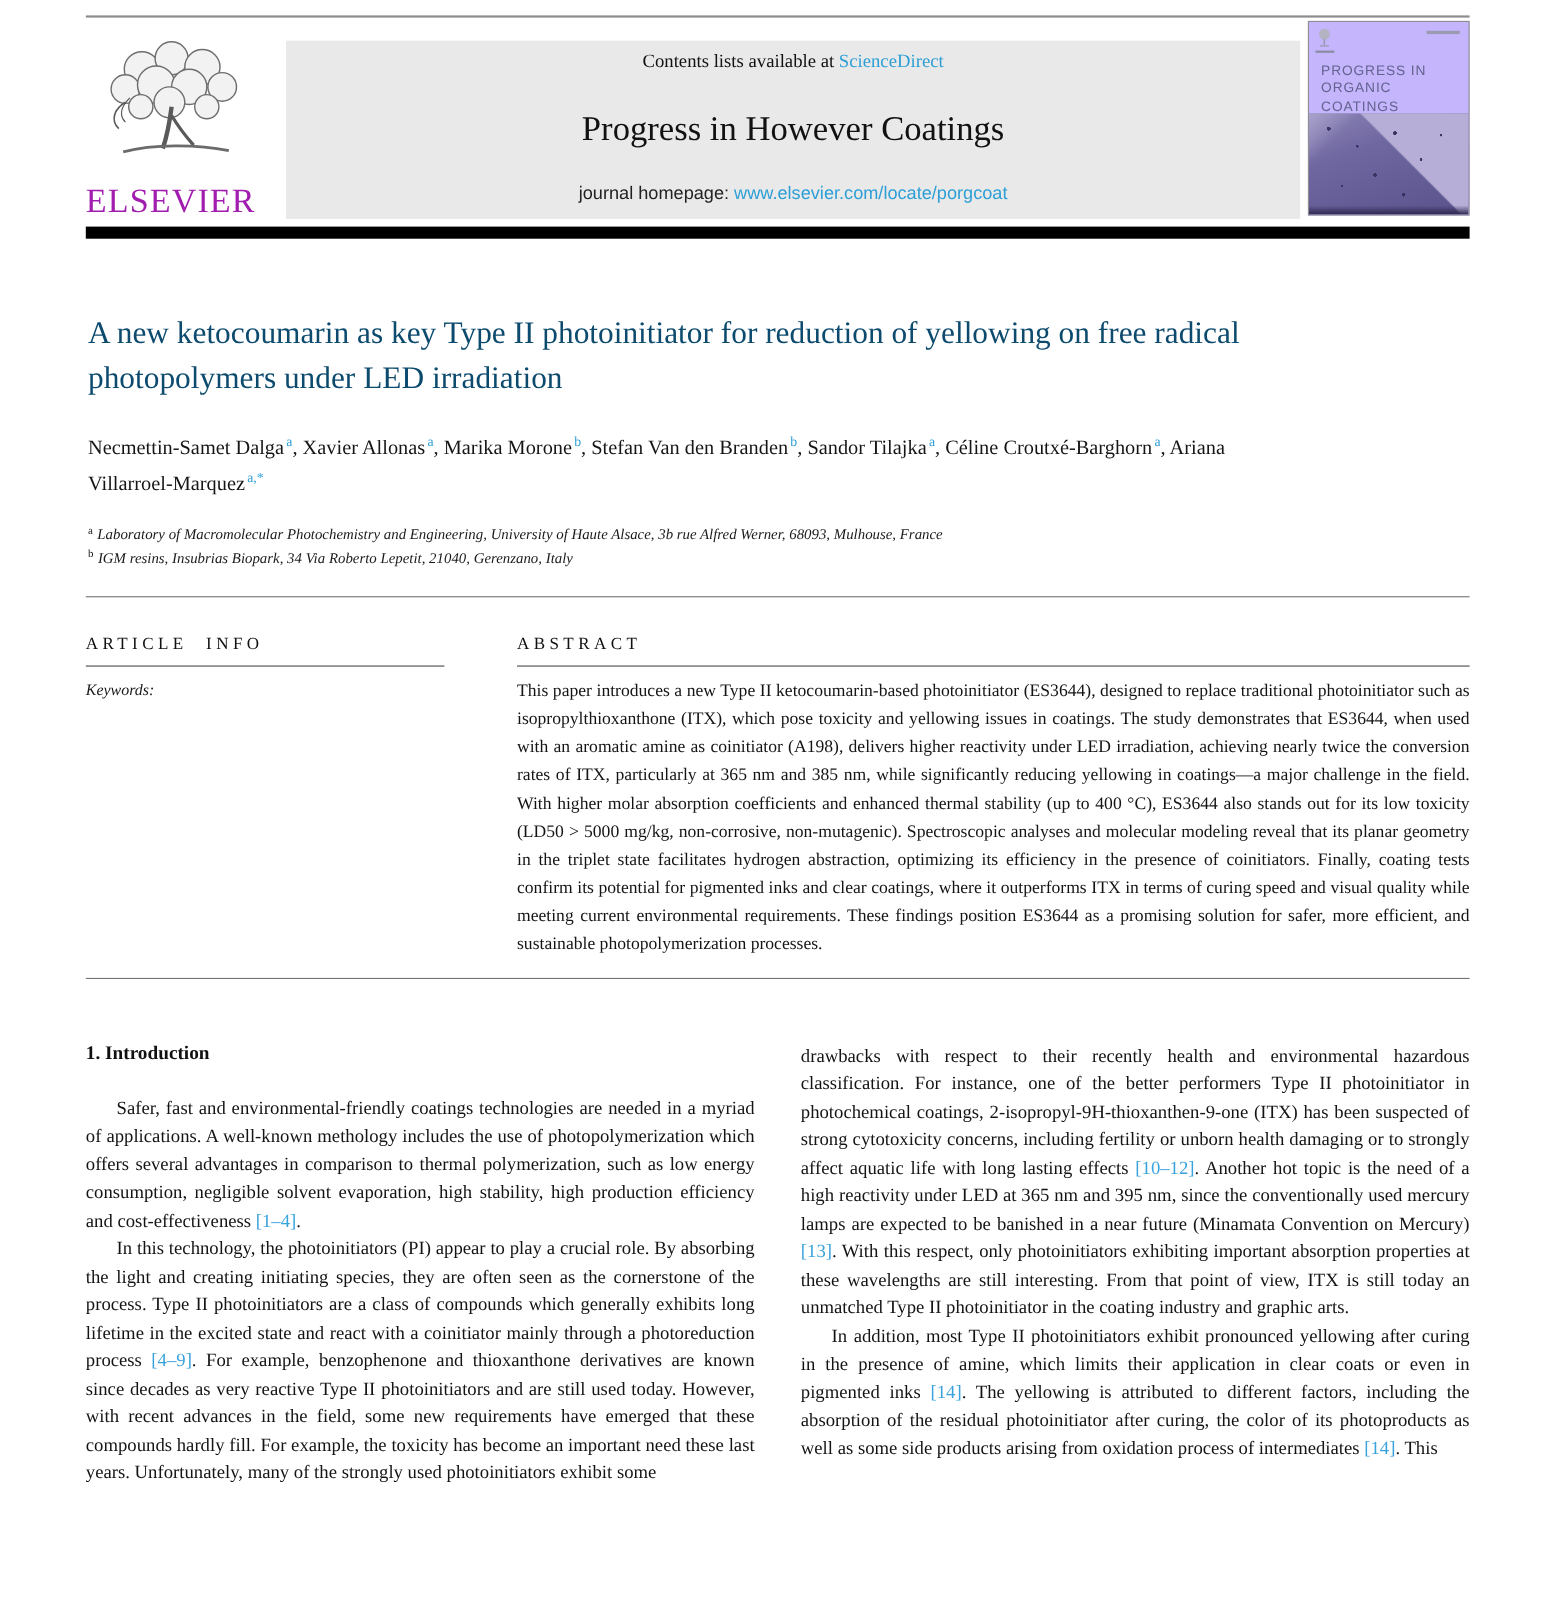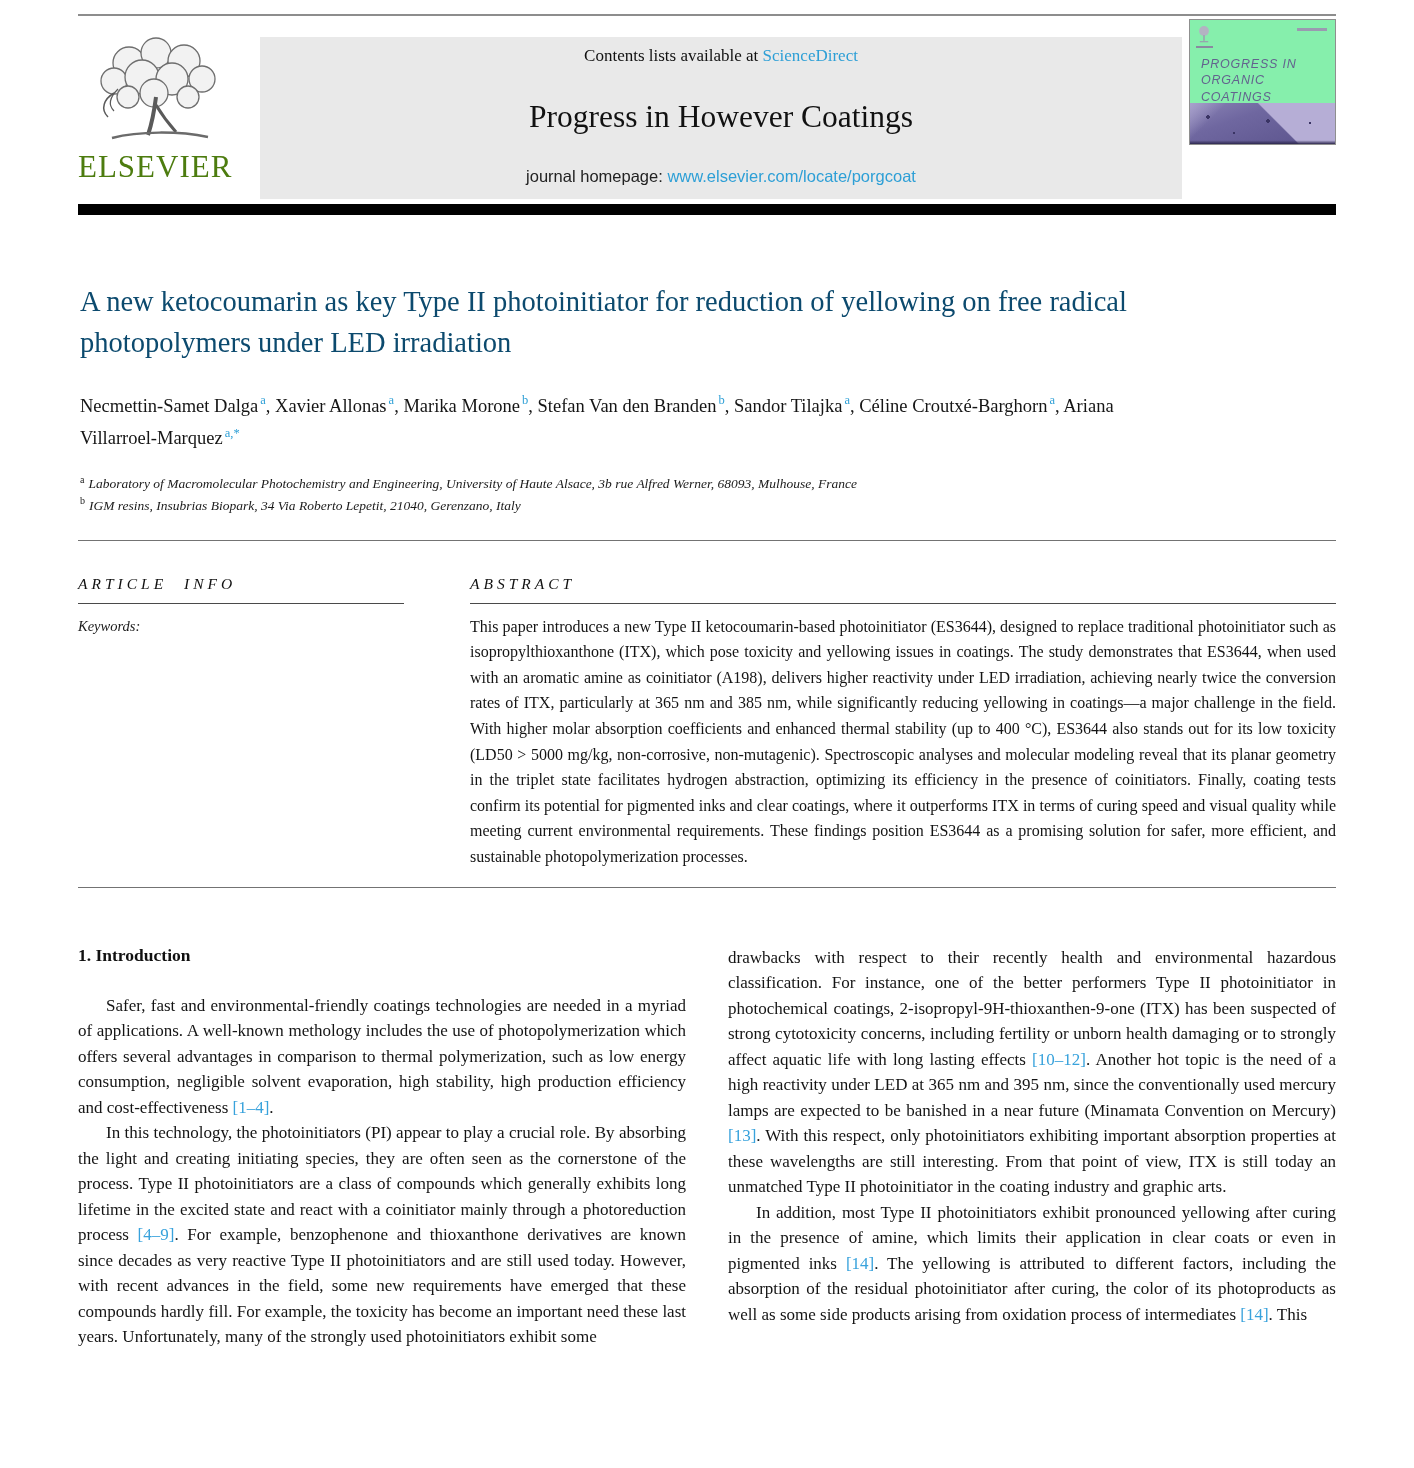--- a/index.html
+++ b/index.html
@@ -8,35 +8,35 @@
     background:#ffffff; color:#1a1a1a;
     font-family:"Liberation Serif", serif;
   }
   .page { padding:0 78px; }
 
   
   .top-rule { margin-top:14px; border-top:2px solid #8d8d8d; }
   .masthead { display:flex; margin-top:3px; align-items:flex-start; }
   .publisher { width:180px; flex:none; display:flex; flex-direction:column; align-items:flex-start; padding-top:16px; }
   .tree-svg { width:150px; height:112px; margin-left:6px; }
-  .elsevier-word { font-size:31px; color:#4d7c0f; letter-spacing:1px; margin-top:2px; }
+  .elsevier-word { font-size:31px; color:#a21caf; letter-spacing:1px; margin-top:18px; }
 
   .banner {
     flex:1; margin-top:18px; margin-left:2px; height:162px; box-sizing:border-box;
     background:#e9e9e9; display:flex; flex-direction:column; align-items:center;
     justify-content:space-between; padding:9px 10px 13px;
   }
   .contents-line { font-size:17px; color:#111;font-family:Liberation Serif, serif; }
   .journal-title { font-size:31.5px; font-weight:400; margin:0; color:#111; }
   .homepage-line { font-family:"Liberation Sans", sans-serif; font-size:16.5px; color:#222; }
   .link { color:#2d9fd6; text-decoration:none; cursor:pointer; }
 
   .cover {
-    width:147px; height:126px; flex:none; margin-left:7px; box-sizing:border-box;
-    border:1px solid #8f8f8f; background:#86efac; position:relative; overflow:hidden;font-style:italic;
+    width:147px; height:177px; flex:none; margin-left:7px; box-sizing:border-box;
+    border:1px solid #8f8f8f; background:#c4b5fd; position:relative; overflow:hidden;
   }
   .mini-logo { position:absolute; top:5px; left:7px; width:14px; height:19px; }
   .issn-mark { position:absolute; top:8px; right:8px; width:30px; height:3px; background:#9a9ab0; }
   .mini-word { position:absolute; top:26px; left:6px; width:17px; height:2px; background:#8a8aa0; }
   .cover-title {
     position:absolute; left:11px; top:36px;
     font-family:"Liberation Sans", sans-serif; font-size:12.5px; line-height:1.3;
     letter-spacing:0.8px; color:#63638e;
   }
   .cover-image {
@@ -67,21 +67,21 @@
   .affil-line sup { font-style:normal; font-size:10px; margin-right:4px; color:#1a1a1a; }
 
   .rule-a { margin-top:23px; border-top:1px solid #737373; }
   .rule-b { margin-top:17px; border-top:1px solid #737373; }
 
   
   .info-section { display:flex; margin-top:34px; }
   .col-info { width:326px; flex:none; }
   .col-gap { width:66px; flex:none; }
   .col-abstract { flex:1; }
-  .sec-heading { font-size:15.5px; letter-spacing:4px; word-spacing:9px; color:#111;font-style:italic; }
+  .sec-heading { font-size:15.5px; letter-spacing:4px; word-spacing:9px; color:#111; }
   .head-rule { border-top:1px solid #4a4a4a; margin-top:10px; }
   .kw-block { margin-top:11px; font-size:14.5px; line-height:1.52; }
   .kw-label { font-style:italic; }
   .abstract-text { margin:10px 0 0; font-size:16px; line-height:1.6; text-align:justify; color:#141414; }
 
   
   .body-section { display:flex; gap:42px; margin-top:57px; }
   .bcol { flex:1; min-width:0; }
   .intro-heading { font-size:17.5px; font-weight:700; margin:0 0 27px 0; color:#111; }
   .bcol p { margin:0; font-size:17px; line-height:1.5; text-align:justify; color:#141414; }

